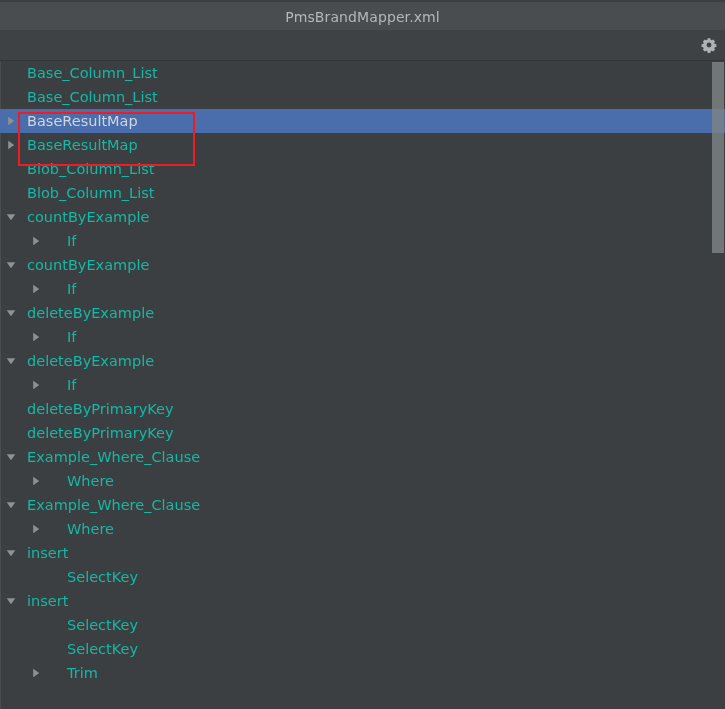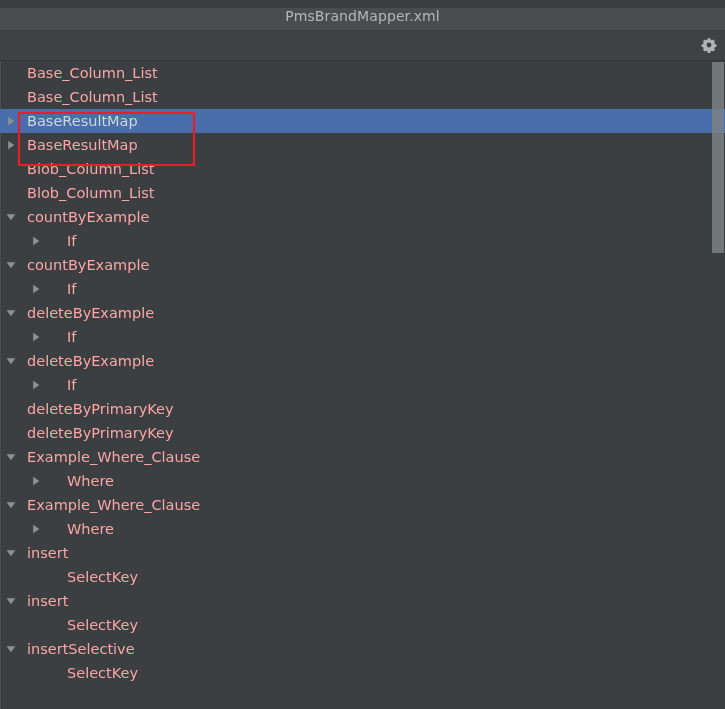--- a/index.html
+++ b/index.html
@@ -18,28 +18,28 @@
     position: relative;
     width: 725px;
     height: 709px;
     background: #3c3f41;
     box-sizing: border-box;
   }
 
   
   .titlebar {
     position: absolute;
-    left: 0; top: 8px;
+    left: 0; top: 2px;
     width: 725px;
     height: 30px;
     background: #4a4d4f;
     border-bottom: 1px solid #323437;
     box-sizing: border-box;
     display: flex;
-    align-items: flex-start;
+    align-items: center;
     justify-content: center;
   }
   .titlebar-text {
     font-size: 14px;
     color: #b3b7ba;
     letter-spacing: 0.1px;
     user-select: none;
   }
 
   
@@ -101,21 +101,21 @@
     height: 24px;
     display: flex;
     align-items: center;
     justify-content: center;
   }
   .row .arrow svg { display: block; }
   .row .label {
     position: absolute;
     top: 0;
     font-size: 14.5px;
-    color: #fca5a5;
+    color: #14b8a6;
     user-select: none;
   }
   .row.selected .label { color: #cfd6de; }
 
   
   .lvl0 > .arrow { left: 4px; }
   .lvl0 > .label { left: 27px; }
   .lvl1 > .arrow { left: 29px; }
   .lvl1 > .label { left: 67px; }
 
@@ -319,30 +319,30 @@
           <span class="arrow">
             <svg width="10" height="10" viewBox="0 0 10 10">
               <path fill="#8d9194" d="M0.7 2.2 L9.3 2.2 L5 8.2 Z"></path>
             </svg>
           </span>
           <span class="label">insert</span>
         </div>
         <div class="row lvl1">
           <span class="label">SelectKey</span>
         </div>
-        <div class="row lvl0">
-          <span class="arrow">
-            <svg width="10" height="10" viewBox="0 0 10 10">
-              <path fill="#8d9194" d="M0.7 2.2 L9.3 2.2 L5 8.2 Z"></path>
-            </svg>
-          </span>
-          <span class="label">insertSelective</span>
-        </div>
         <div class="row lvl1">
           <span class="label">SelectKey</span>
+        </div>
+        <div class="row lvl1">
+          <span class="arrow">
+            <svg width="10" height="10" viewBox="0 0 10 10">
+              <path fill="#8d9194" d="M2.2 0.7 L8.2 5 L2.2 9.3 Z"></path>
+            </svg>
+          </span>
+          <span class="label">Trim</span>
         </div>
       </div>
   </div>
 
   <div class="scroll-track">
     <div class="scroll-thumb" style="top: 1px; height: 191px;"></div>
   </div>
 
   <div class="annotation"></div>
 

